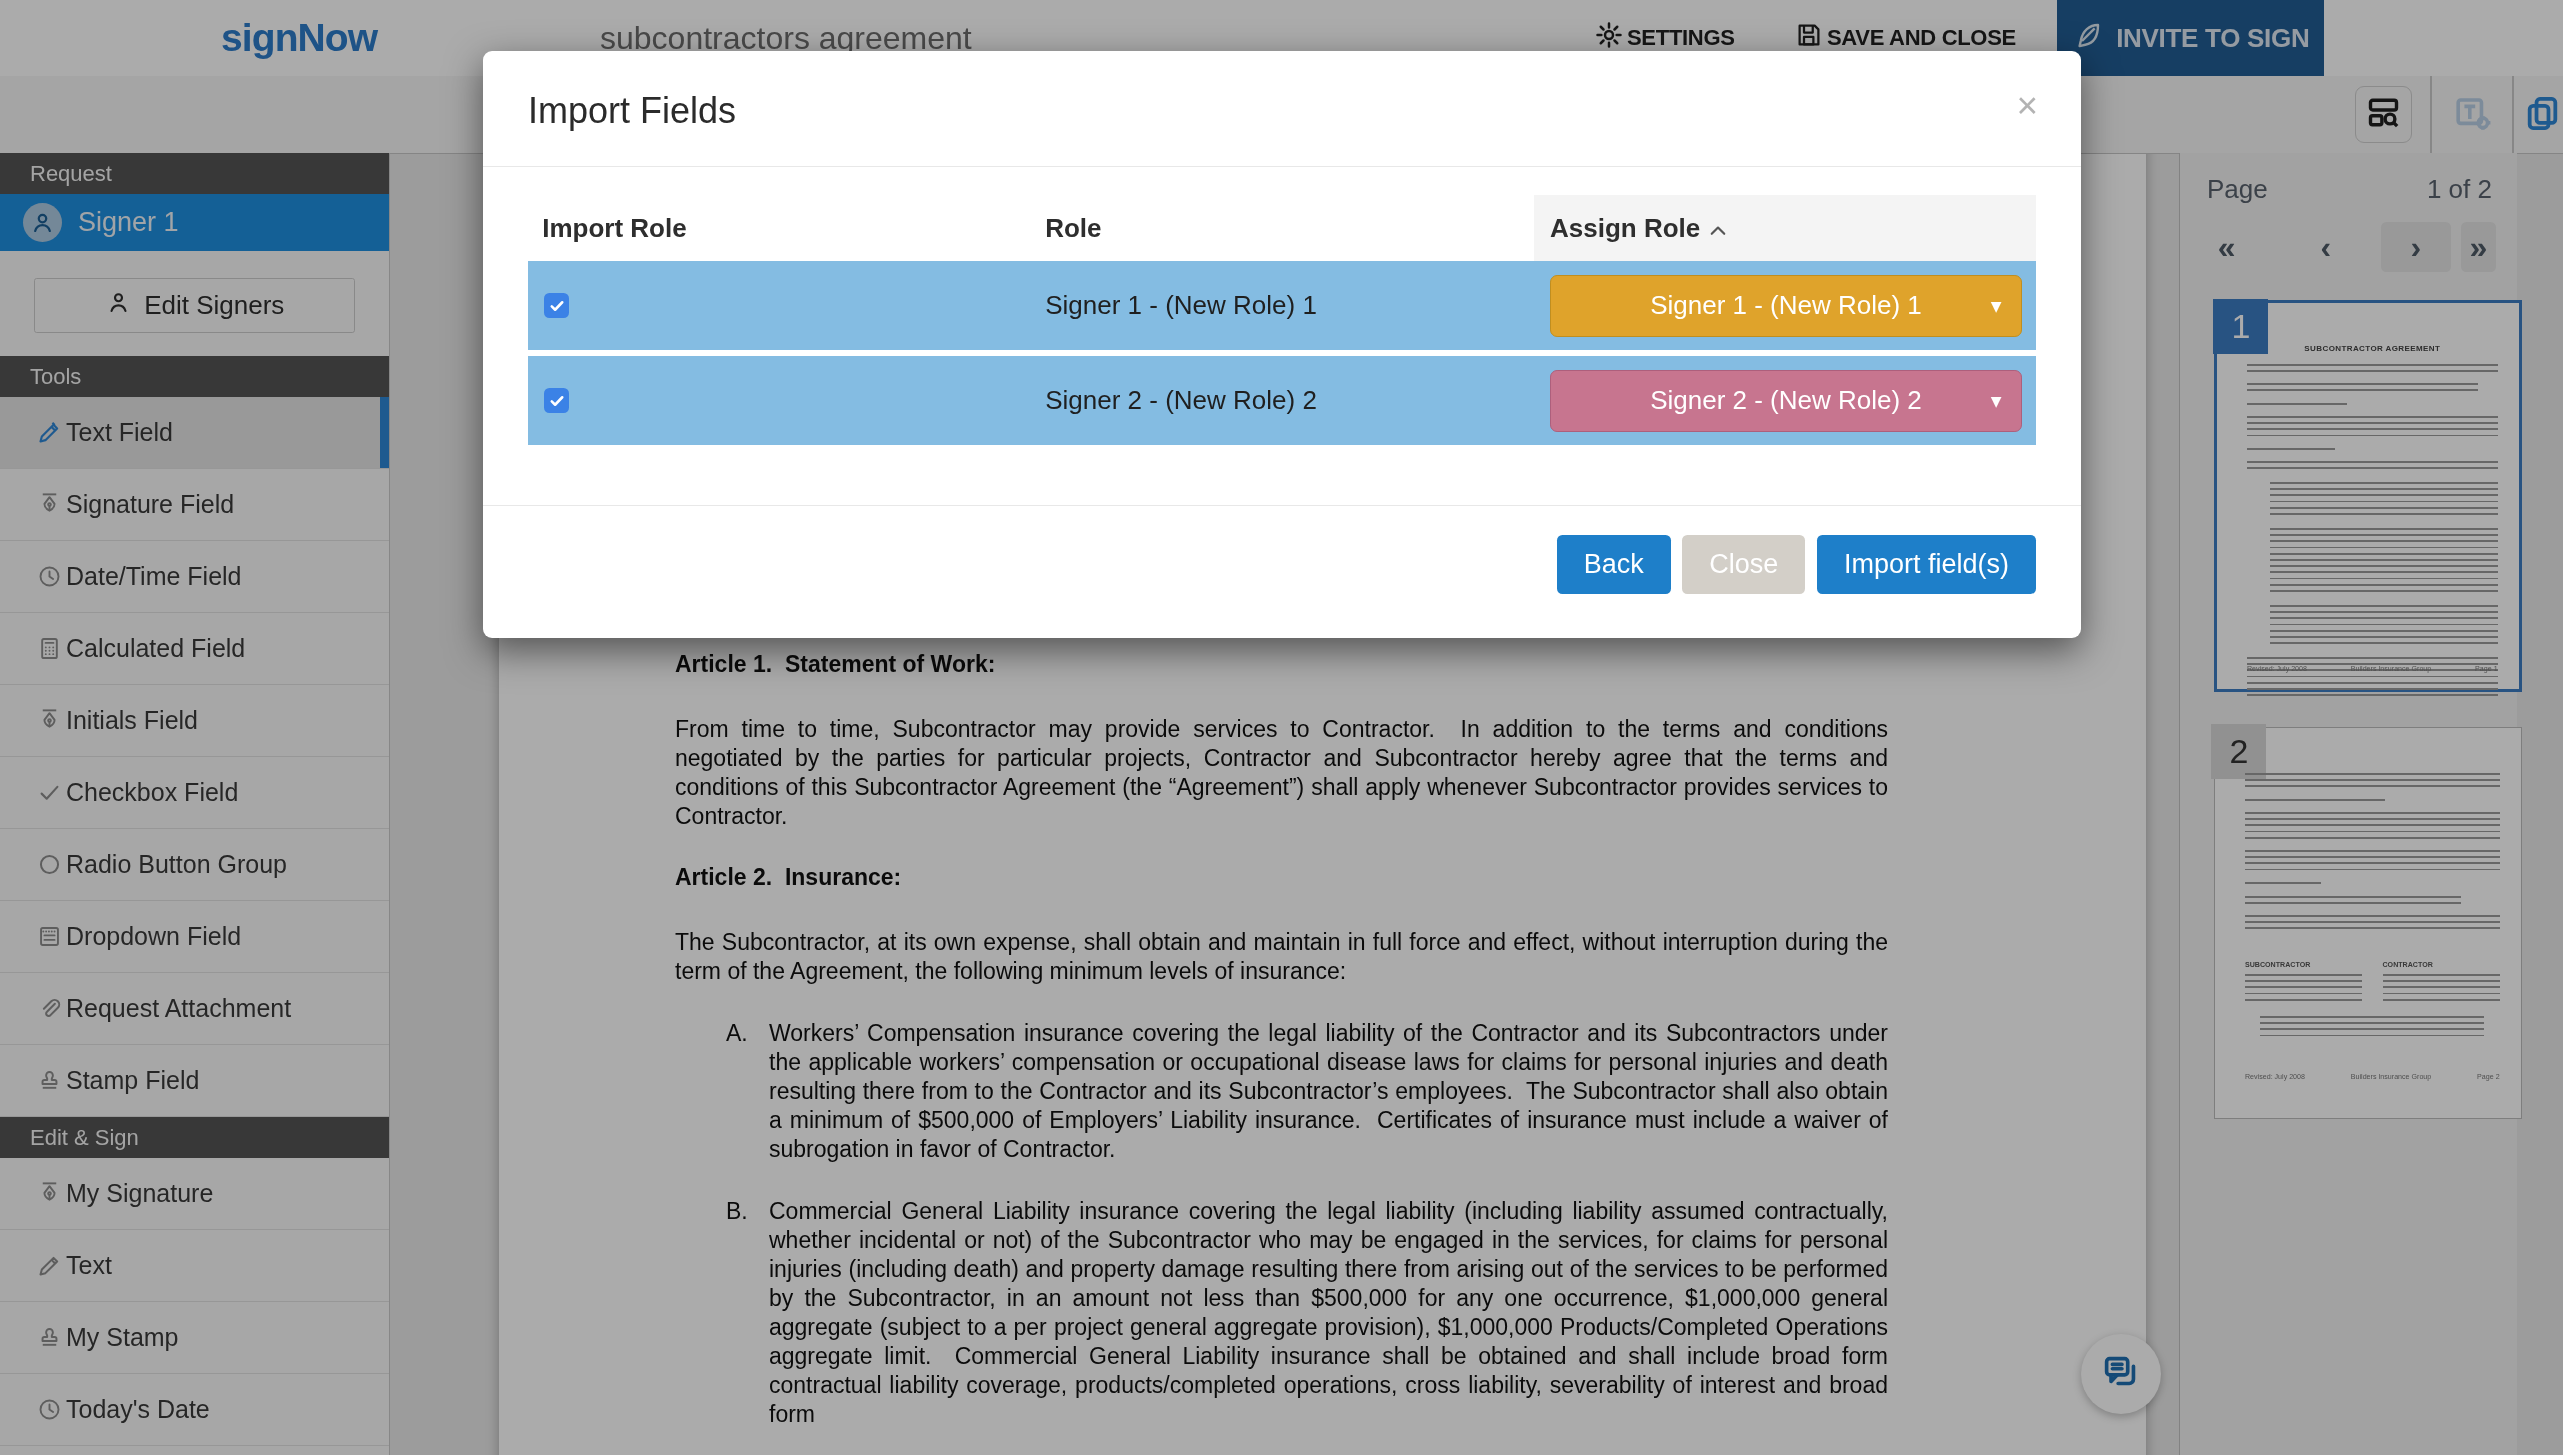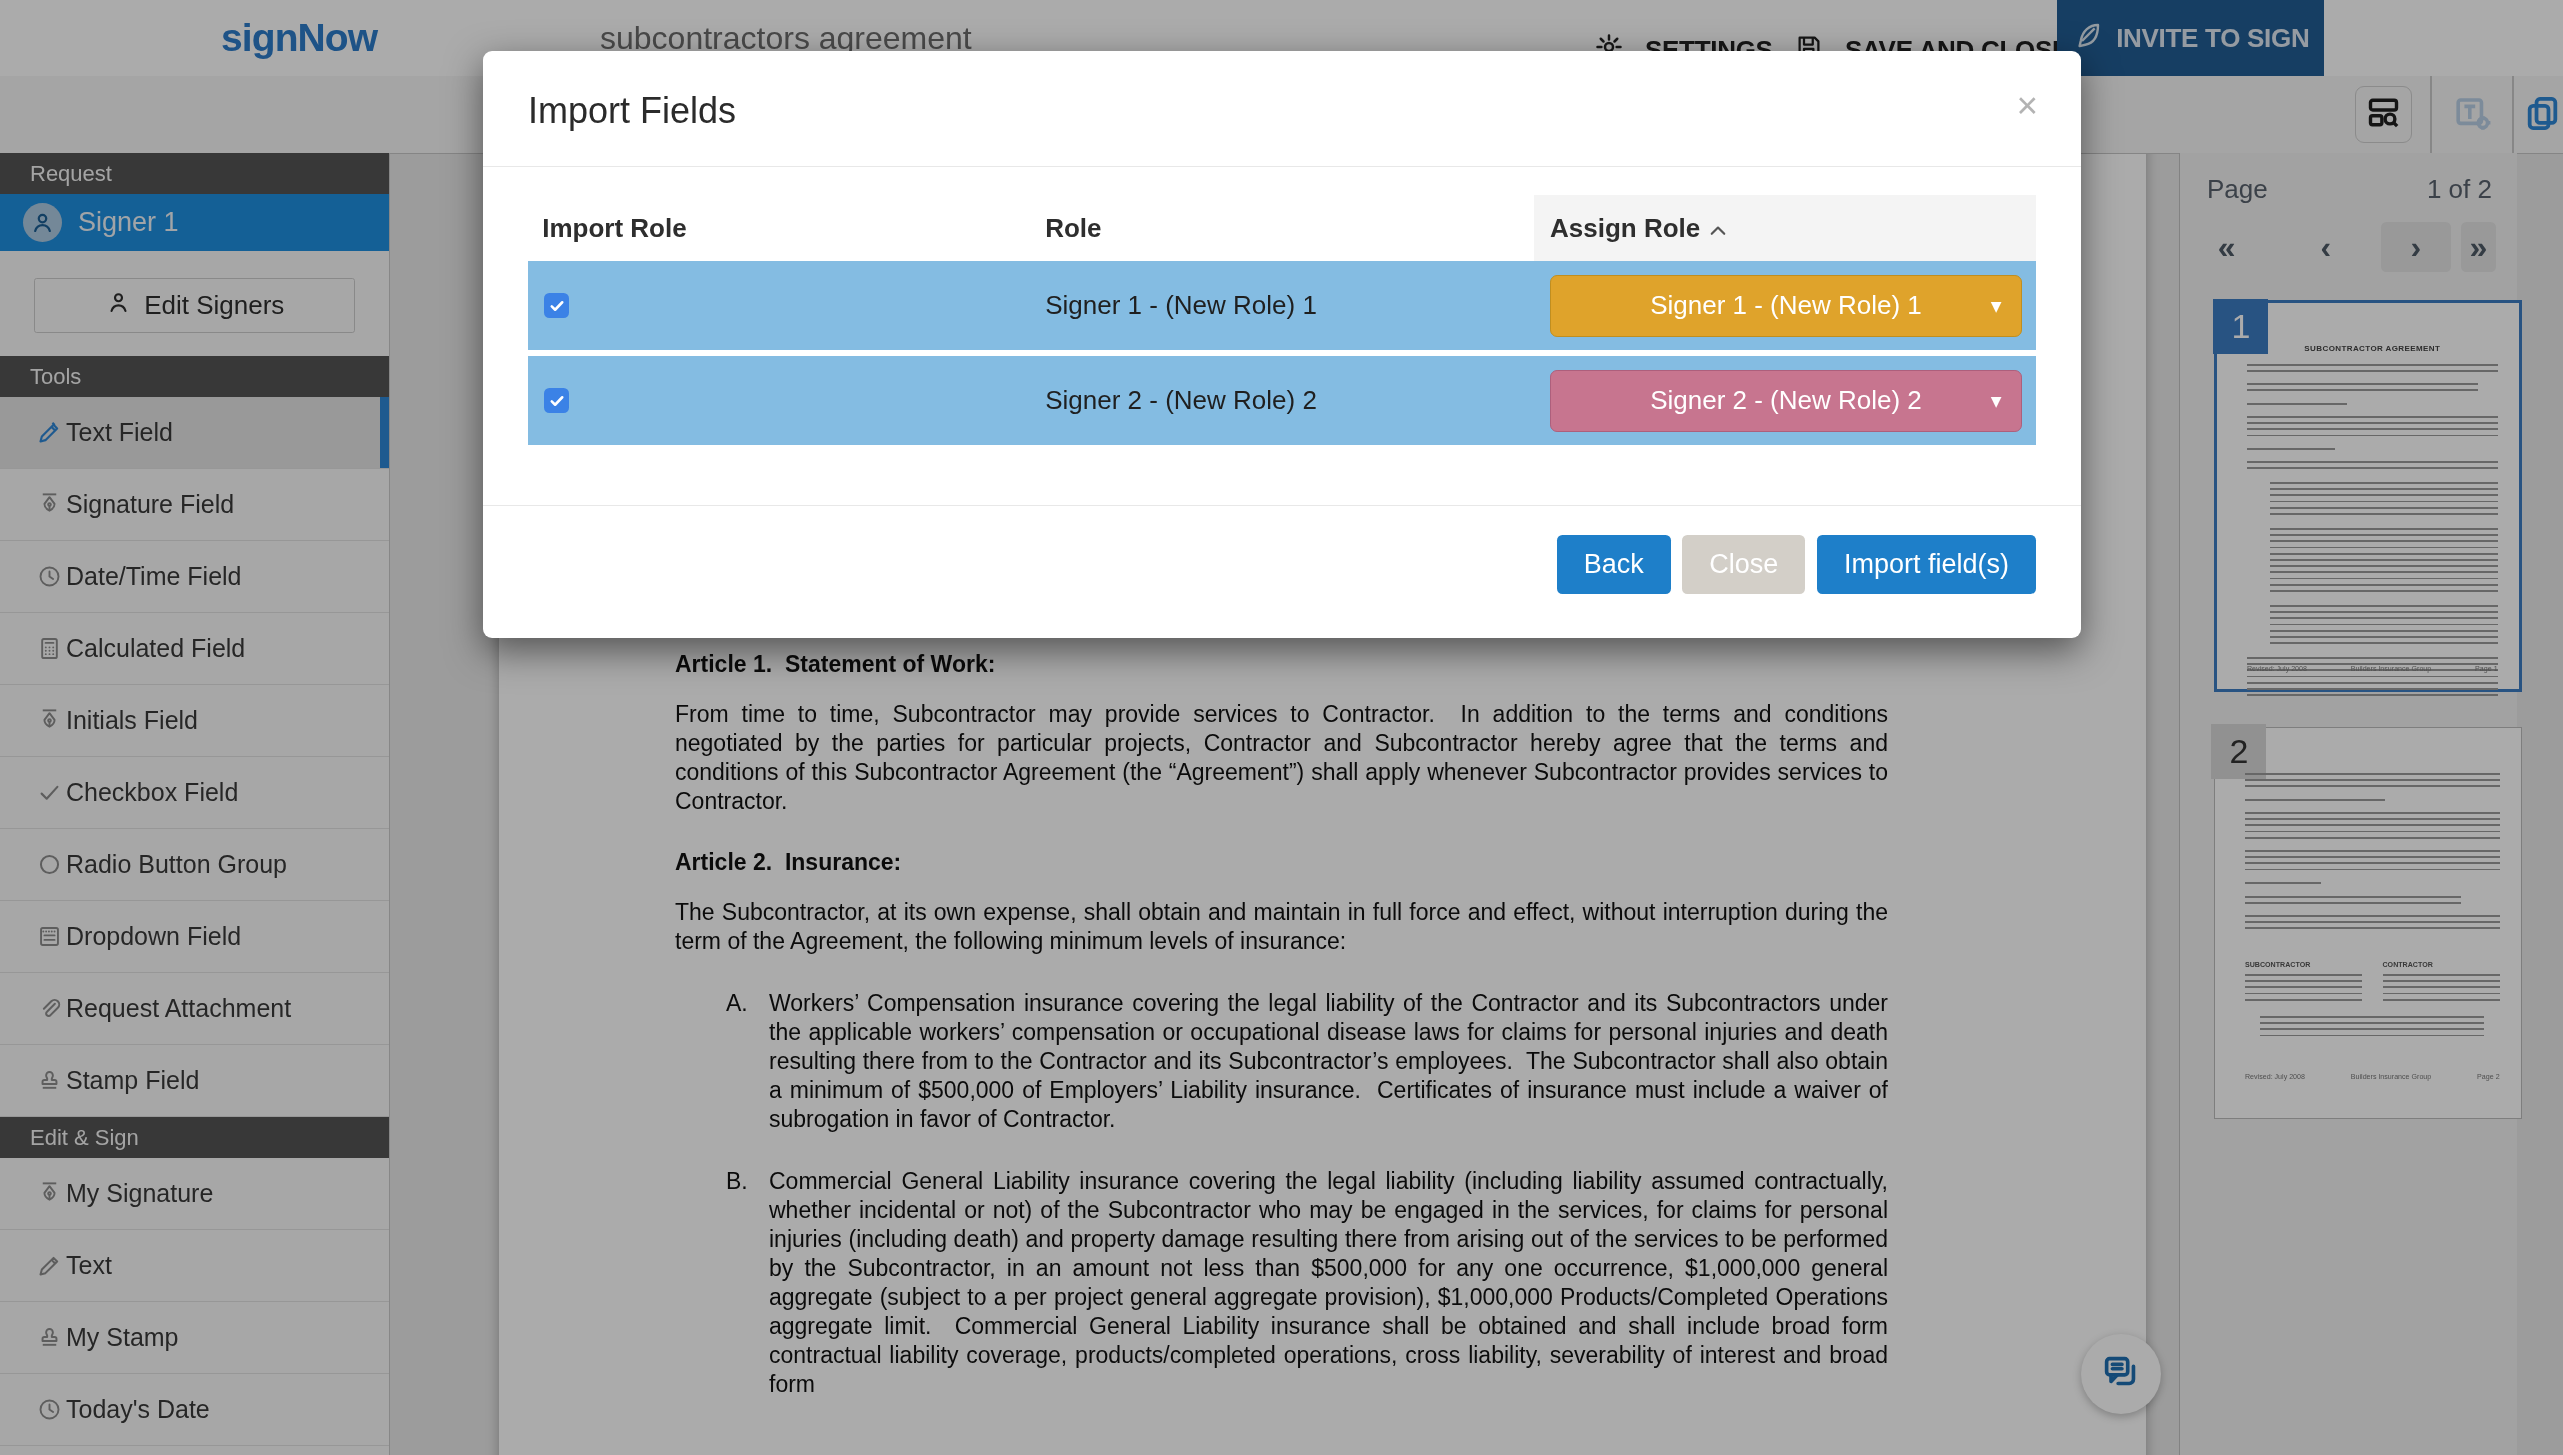--- a/index.html
+++ b/index.html
@@ -6,22 +6,22 @@
   .stage{position:relative;width:2563px;height:1456px;overflow:hidden;
          font-family:"Liberation Sans","DejaVu Sans",sans-serif;background:#E9E9E9;}
 
   
   .header{position:absolute;left:0;top:0;width:2563px;height:76px;background:#FFFFFF;
           border-bottom:0.9px solid #E3E3E3;z-index:1;}
   .logo{position:absolute;left:221px;top:0;height:76px;display:flex;align-items:center;
         font-size:39px;font-weight:800;color:#2E7CC9;letter-spacing:-0.9px;}
   .doc-title{position:absolute;left:600px;top:0;height:76px;display:flex;align-items:center;
         font-size:32px;color:#6E6E6E;}
-  .hdr-btn{position:absolute;top:0;height:76px;display:flex;align-items:center;gap:21px;
-        font-size:26px;font-weight:600;color:#222;letter-spacing:-0.3px;cursor:pointer;margin-top:12px;}
+  .hdr-btn{position:absolute;top:0;height:76px;display:flex;align-items:center;gap:3px;
+        font-size:22px;font-weight:600;color:#222;letter-spacing:-0.3px;cursor:pointer;}
   .hdr-btn svg{width:30px;height:30px;}
   .invite-btn{position:absolute;left:2057px;top:0;width:267px;height:76px;background:#225D94;
         display:flex;align-items:center;justify-content:center;gap:12.5px;color:#DFE8F2;
         font-size:26px;font-weight:600;letter-spacing:-0.3px;cursor:pointer;}
   .invite-btn svg{width:32px;height:32px;}
 
   
   .toolbar{position:absolute;left:0;top:76px;width:2563px;height:77px;background:#F6F6F6;
         border-bottom:1.8px solid #C6C6C6;z-index:1;}
   .tb-divider{position:absolute;top:0;width:1.8px;height:77px;background:#C9C9C9;}
@@ -53,21 +53,21 @@
   .tool-item.selected{background:#E4E4E4;}
   .tool-item.selected::after{content:"";position:absolute;right:0;top:0;width:9px;height:100%;background:#2E86D6;}
 
   
   .canvas{position:absolute;left:389px;top:153px;width:1789px;height:1302px;background:#E9E9E9;z-index:0;}
   .paper{position:absolute;left:110px;top:-53px;width:1647px;height:1424px;background:#FFFFFF;
         box-shadow:0 0 12.5px rgba(0,0,0,0.28);}
   .doc{position:absolute;left:176px;top:550px;width:1213px;color:#111;font-size:23px;line-height:29px;}
   .doc p{margin:0;text-align:justify;white-space:pre-wrap;}
   .doc .dh{font-weight:bold;text-align:left;}
-  .doc .sp{margin-top:21px;}
+  .doc .sp{margin-top:36px;}
   .doc .sp2{margin-top:32px;}
   .doc .li{display:flex;margin-top:33px;}
   .doc .li .lbl{flex:0 0 43px;margin-left:51px;}
   .doc .li p{flex:1;}
   .chat-fab{position:absolute;left:1692px;top:1181px;width:80px;height:80px;border-radius:50%;
         background:#FFFFFF;box-shadow:0 2.7px 9px rgba(0,0,0,0.25);display:flex;align-items:center;
         justify-content:center;cursor:pointer;}
   .chat-fab svg{width:46px;height:46px;}
 
   

